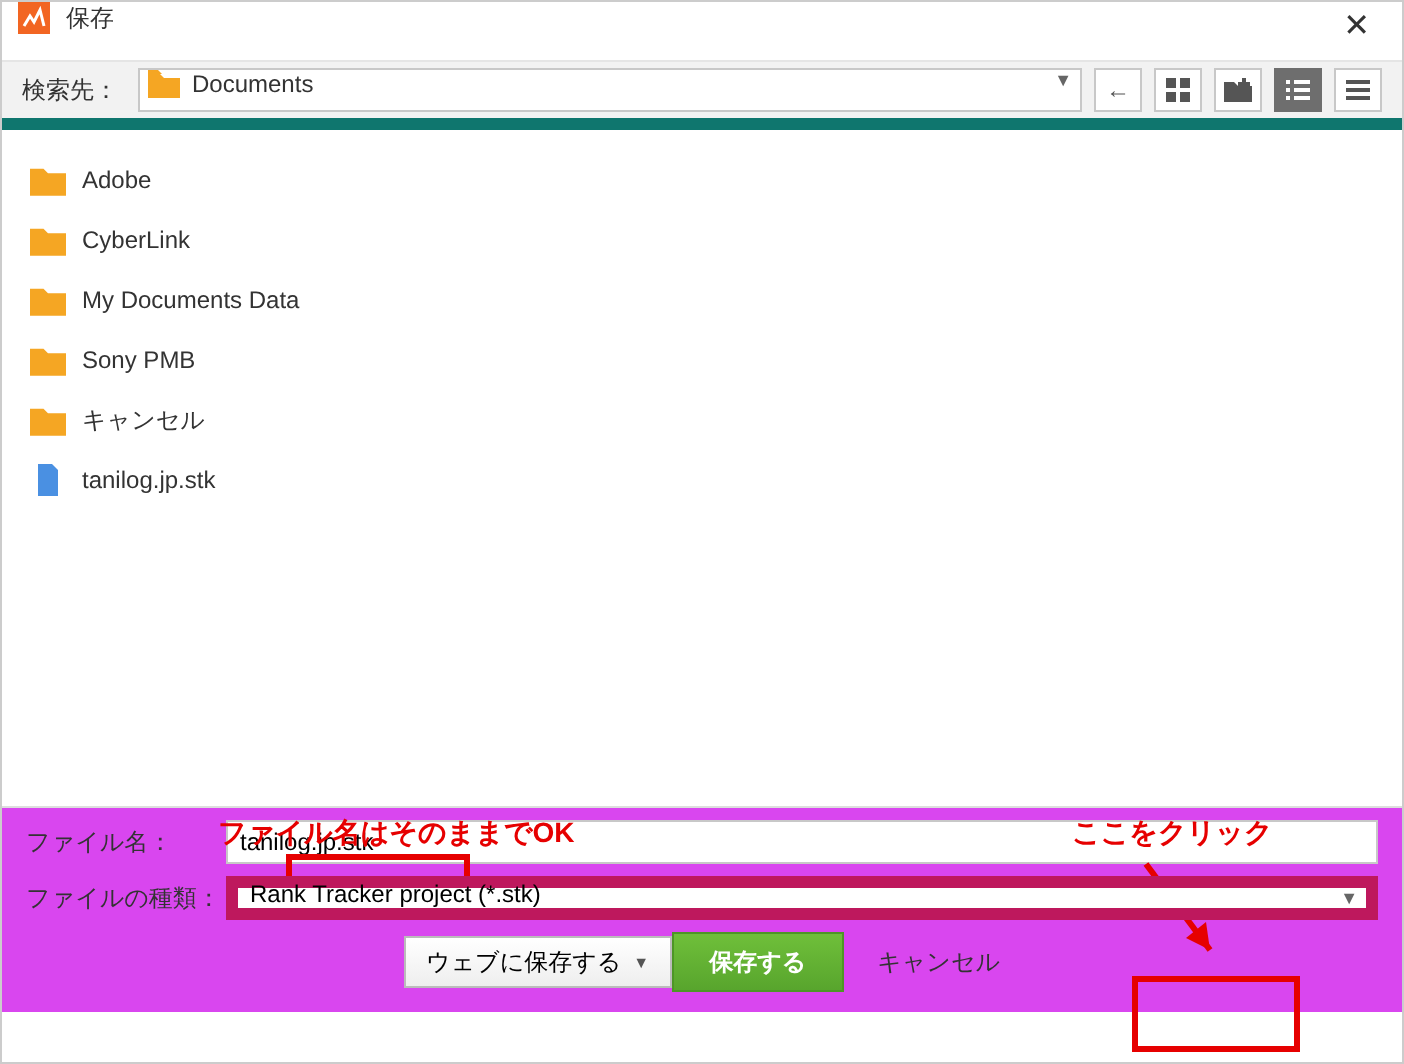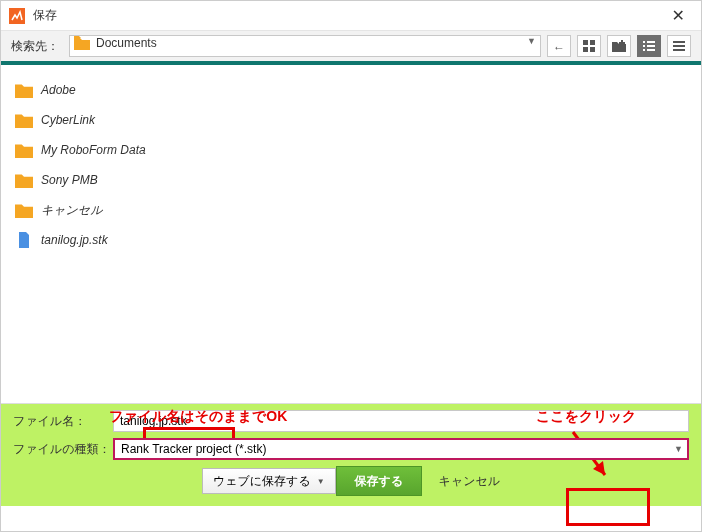--- a/index.html
+++ b/index.html
@@ -1,43 +1,43 @@
 <!DOCTYPE html>
 <html><head>
 <meta charset="utf-8">
 <style>
 * { box-sizing: border-box; margin: 0; padding: 0; font-family: "Meiryo", "Yu Gothic", sans-serif; }
 body { background: #fff; width: 702px; height: 532px; overflow: hidden; border: 1px solid #ccc; position: relative; }
 
-.titlebar { height: 30px; display: flex; align-items: center; padding: 0 8px; border-bottom: 1px solid #e5e5e5; }
+.titlebar { height: 30px; display: flex; align-items: flex-start; padding: 0 8px; border-bottom: 1px solid #e5e5e5; }
 .titlebar .app-icon { width: 16px; height: 16px; background: #f26522; display: flex; align-items: center; justify-content: center; position: relative; }
 .titlebar .app-icon svg { width: 12px; height: 12px; }
 .titlebar .title { margin-left: 8px; font-size: 12px; color: #333; flex: 1; }
 .titlebar .close { font-size: 16px; color: #333; padding: 2px 8px; cursor: pointer; }
 
-.toolbar { height: 34px; background: #f2f2f2; display: flex; align-items: center; padding: 0 10px; border-bottom: 4px solid #0f766e; gap: 6px; }
+.toolbar { height: 34px; background: #f2f2f2; display: flex; align-items: center; padding: 0 10px; border-bottom: 6px solid #0f766e; gap: 6px; }
 .toolbar .lbl { font-size: 12px; color: #333; margin-right: 4px; }
 .toolbar .loc { flex: 1; height: 22px; background: #fff; border: 1px solid #c8c8c8; display: flex; align-items: flex-start; padding: 0 4px; font-size: 12px; color: #333; position: relative; }
 .toolbar .loc .folder-icon { width: 16px; height: 14px; margin-right: 6px; }
 .toolbar .loc .dd { position: absolute; right: 4px; font-size: 9px; color: #666; }
 .iconbtn { width: 24px; height: 22px; background: #fff; border: 1px solid #c8c8c8; display: flex; align-items: center; justify-content: center; color: #555; font-size: 12px; cursor: pointer; }
 .iconbtn.active { background: #6e6e6e; color: #fff; border-color: #6e6e6e; }
 
-.filelist { padding: 10px 14px; height: 338px; overflow: auto; font-style: italic; }
+.filelist { padding: 10px 14px; height: 338px; overflow: auto; }
 .fileitem { display: flex; align-items: center; height: 30px; font-size: 12px; color: #333; cursor: pointer; }
 .fileitem .icon { width: 18px; height: 16px; margin-right: 8px; }
 
 .annotation { position: absolute; font-size: 14px; font-weight: bold; color: #e60000; }
 .red-box { position: absolute; border: 3px solid #e60000; pointer-events: none; }
 
-.bottom { background: #bef264; padding: 6px 12px 10px; border-top: 1px solid #ddd; }
+.bottom { background: #d946ef; padding: 6px 12px 10px; border-top: 1px solid #ddd; }
 .row { display: flex; align-items: center; margin-bottom: 6px; }
 .row .rl { width: 100px; font-size: 12px; color: #333; }
 .row .in { flex: 1; height: 22px; border: 1px solid #c8c8c8; background: #fff; font-size: 12px; padding: 0 6px; }
-.row .sel { flex: 1; height: 22px; border: 2px solid #be185d; background: #fff; font-size: 12px; padding: 0 6px; display: flex; align-items: center; position: relative; }
+.row .sel { flex: 1; height: 22px; border: 6px solid #be185d; background: #fff; font-size: 12px; padding: 0 6px; display: flex; align-items: flex-end; position: relative; }
 .row .sel .dd { position: absolute; right: 4px; font-size: 9px; color: #666; }
 
 .actions { display: flex; align-items: center; justify-content: center; margin-top: 6px; }
 .web-save { height: 26px; border: 1px solid #bbb; background: linear-gradient(#fff,#eee); font-size: 12px; padding: 0 10px; display: flex; align-items: center; gap: 6px; cursor: pointer; }
 .web-save .tri { font-size: 8px; color: #555; }
 .btn-save { height: 30px; padding: 0 18px; background: linear-gradient(#6fbf3a,#58a52d); color: #fff; border: 1px solid #4d9626; font-size: 12px; font-weight: bold; cursor: pointer; }
 .btn-cancel { height: 24px; background: transparent; border: none; color: #333; font-size: 12px; margin-left: 12px; cursor: pointer; }
 
 svg.folder { fill: #f5a623; }
 svg.file { fill: #4a90e2; }
@@ -113,21 +113,21 @@
     <div class="fileitem">
       <svg class="folder icon" viewBox="0 0 16 14">
         <path d="M0 2 L6 2 L8 4 L16 4 L16 14 L0 14 Z"></path>
       </svg>
       <span>CyberLink</span>
     </div>
     <div class="fileitem">
       <svg class="folder icon" viewBox="0 0 16 14">
         <path d="M0 2 L6 2 L8 4 L16 4 L16 14 L0 14 Z"></path>
       </svg>
-      <span>My RoboForm Data</span>
+      <span>My Documents Data</span>
     </div>
     <div class="fileitem">
       <svg class="folder icon" viewBox="0 0 16 14">
         <path d="M0 2 L6 2 L8 4 L16 4 L16 14 L0 14 Z"></path>
       </svg>
       <span>Sony PMB</span>
     </div>
     <div class="fileitem">
       <svg class="folder icon" viewBox="0 0 16 14">
         <path d="M0 2 L6 2 L8 4 L16 4 L16 14 L0 14 Z"></path>

